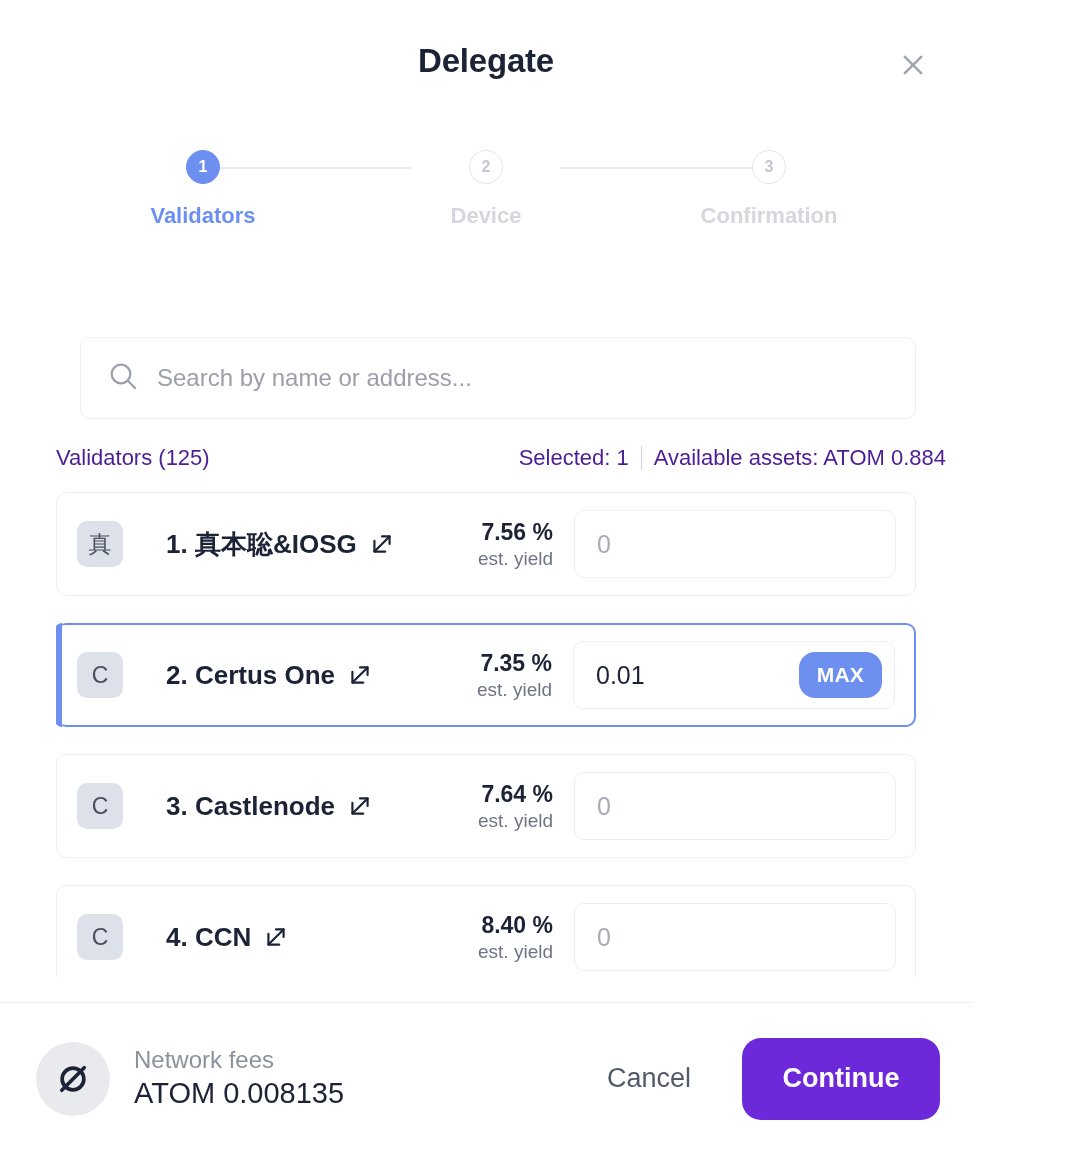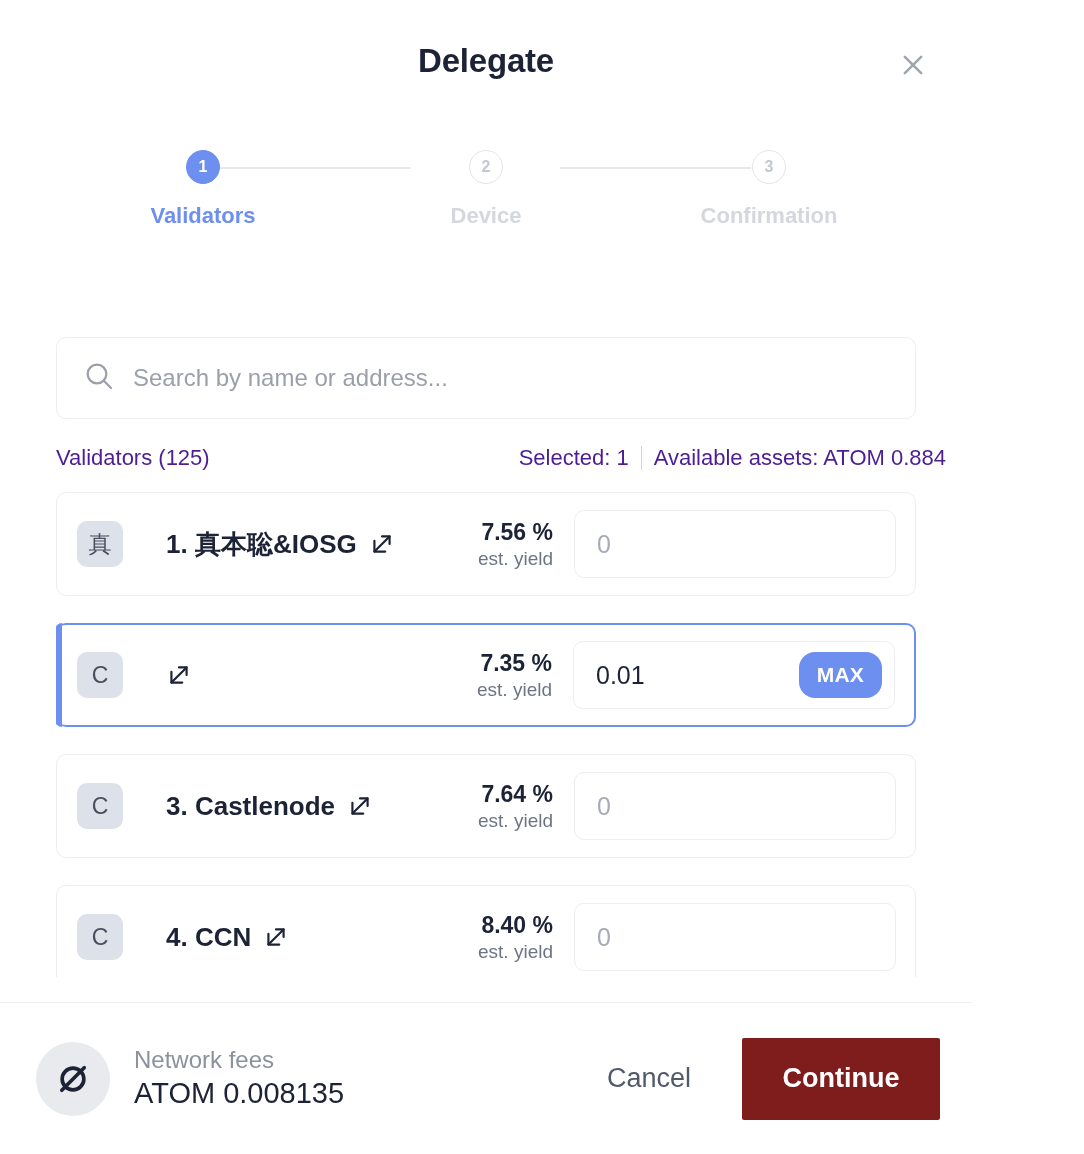--- a/index.html
+++ b/index.html
@@ -111,21 +111,21 @@
     top: 17px;
     height: 1.5px;
     background: #e7e9ee;
     z-index: 1;
   }
   .connector.c1 { left: 220px; right: 561px; }
   .connector.c2 { left: 560px; right: 221px; }
 
   
   .search-wrap {
-    margin: 77px 56px 0 56px;
+    margin: 77px 56px 0 80px;
   }
   .search-box {
     position: relative;
     height: 82px;
     border: 1px solid #edeef1;
     border-radius: 10px;
     background: #ffffff;
     display: flex;
     align-items: center;
     padding: 0 26px;
@@ -309,23 +309,23 @@
   .cancel-button {
     background: none;
     border: none;
     font-family: inherit;
     font-size: 27px;
     color: #51596a;
     cursor: pointer;
     padding: 10px 4px;
   }
   .continue-button {
-    background: #7f1d1d;
-    border: none;
-    border-radius: 2px;
+    background: #6d28d9;
+    border: none;
+    border-radius: 19px;
     color: #ffffff;
     font-family: inherit;
     font-size: 27px;
     font-weight: 700;
     width: 198px;
     height: 82px;
     cursor: pointer;
   }
 </style>
 </head>
@@ -405,20 +405,21 @@
         <div class="yield-label">est. yield</div>
       </div>
       <div class="amount-input">
         <input class="amount-field" type="text" placeholder="0" value="" style="">
       </div>
     </div>
 
     <div class="validator-row selected">
       <div class="avatar">C</div>
       <div class="validator-name">
+        <span>2. Certus One</span>
         <span class="ext-link-icon">
           <svg width="26" height="26" viewBox="0 0 24 24" fill="none" stroke="#1d2336" stroke-width="2" stroke-linecap="round" stroke-linejoin="round">
             <path d="M5 9v10h10"></path>
               <path d="M5 19L19 5"></path>
               <path d="M12 5h7v7"></path>
           </svg>
         </span>
       </div>
       <div class="yield-block">
         <div class="yield-value">7.35 %</div>

